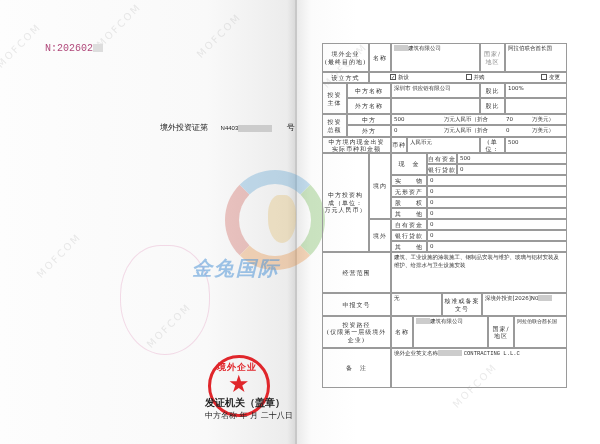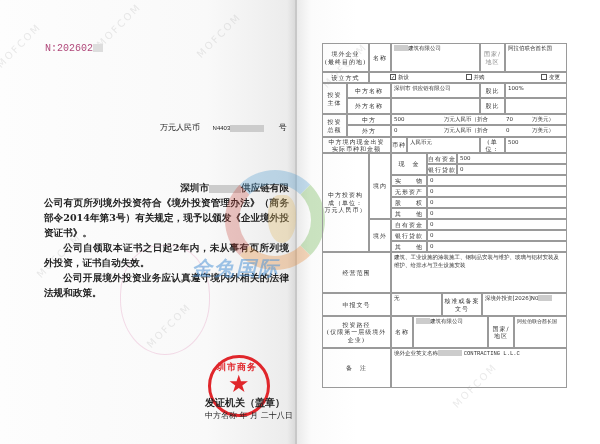--- a/index.html
+++ b/index.html
@@ -86,39 +86,30 @@
   <div class="watermark-text" style="left:190px;top:30px;">MOFCOM</div>
   <div class="watermark-text" style="left:30px;top:250px;">MOFCOM</div>
   <div class="watermark-text" style="left:140px;top:320px;">MOFCOM</div>
 
   <div class="serial">
     <span>N:202602</span><span class="blur"></span>
   </div>
 
 
   <div class="cert-no">
-    <span>万元人民币</span>
+    <span>境外投资证第</span>
     <span class="num">N4403</span><span class="blur"></span>
     <span class="hao">号</span>
   </div>
 
   <div class="rosette"></div>
 
-  <div class="body-text">
-    <p class="first">
-      <span>深圳市</span><span class="blur-inline"></span><span>供应链有限</span>
-      
-    </p>
-    <p id="p1rest">公司有页所列境外投资符合《境外投资管理办法》（商务部令2014年第3号）有关规定，现予以颁发《企业境外投资证书》。</p>
-    <p class="indent">公司自领取本证书之日起2年内，未从事有页所列境外投资，证书自动失效。</p>
-    <p class="indent">公司开展境外投资业务应认真遵守境内外相关的法律法规和政策。</p>
-  </div>
 
   <div class="seal">
-    <span class="arc">圳市商务</span>
+    <span class="arc">境外企业</span>
     <span class="star">★</span>
   </div>
   <div class="issuer">发证机关（盖章）</div>
   <div class="date">中方名称 年   月 二十八日</div>
 </div>
 
 <div class="right-page">
   <div class="watermark-text" style="left:20px;top:60px;">MOFCOM</div>
   <div class="watermark-text" style="left:150px;top:380px;">MOFCOM</div>
 </div>

